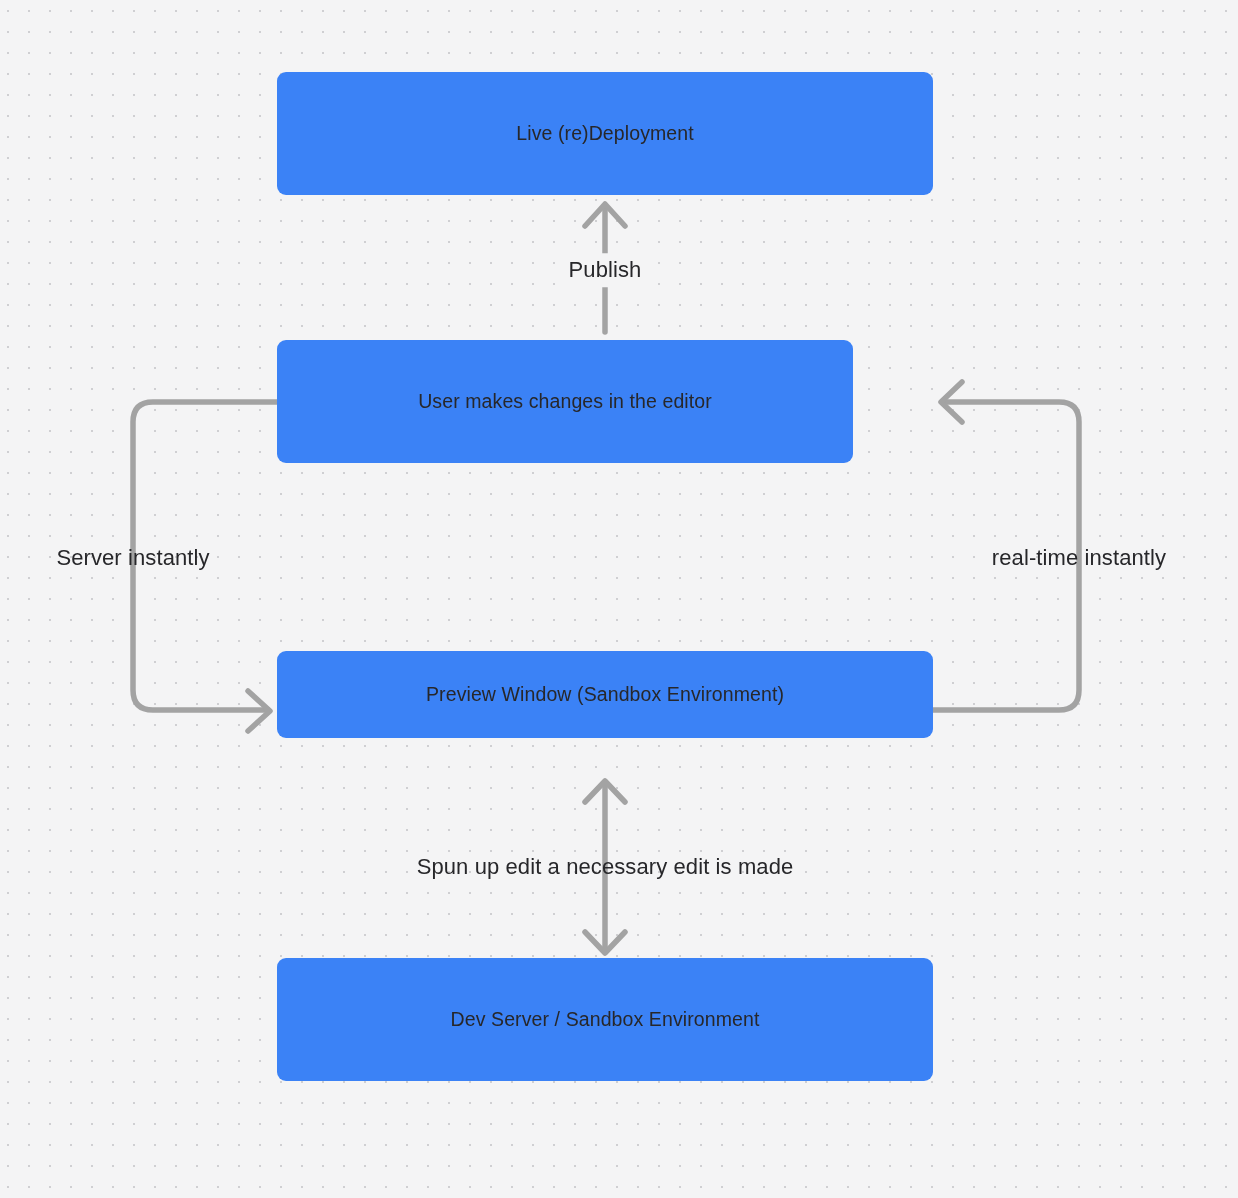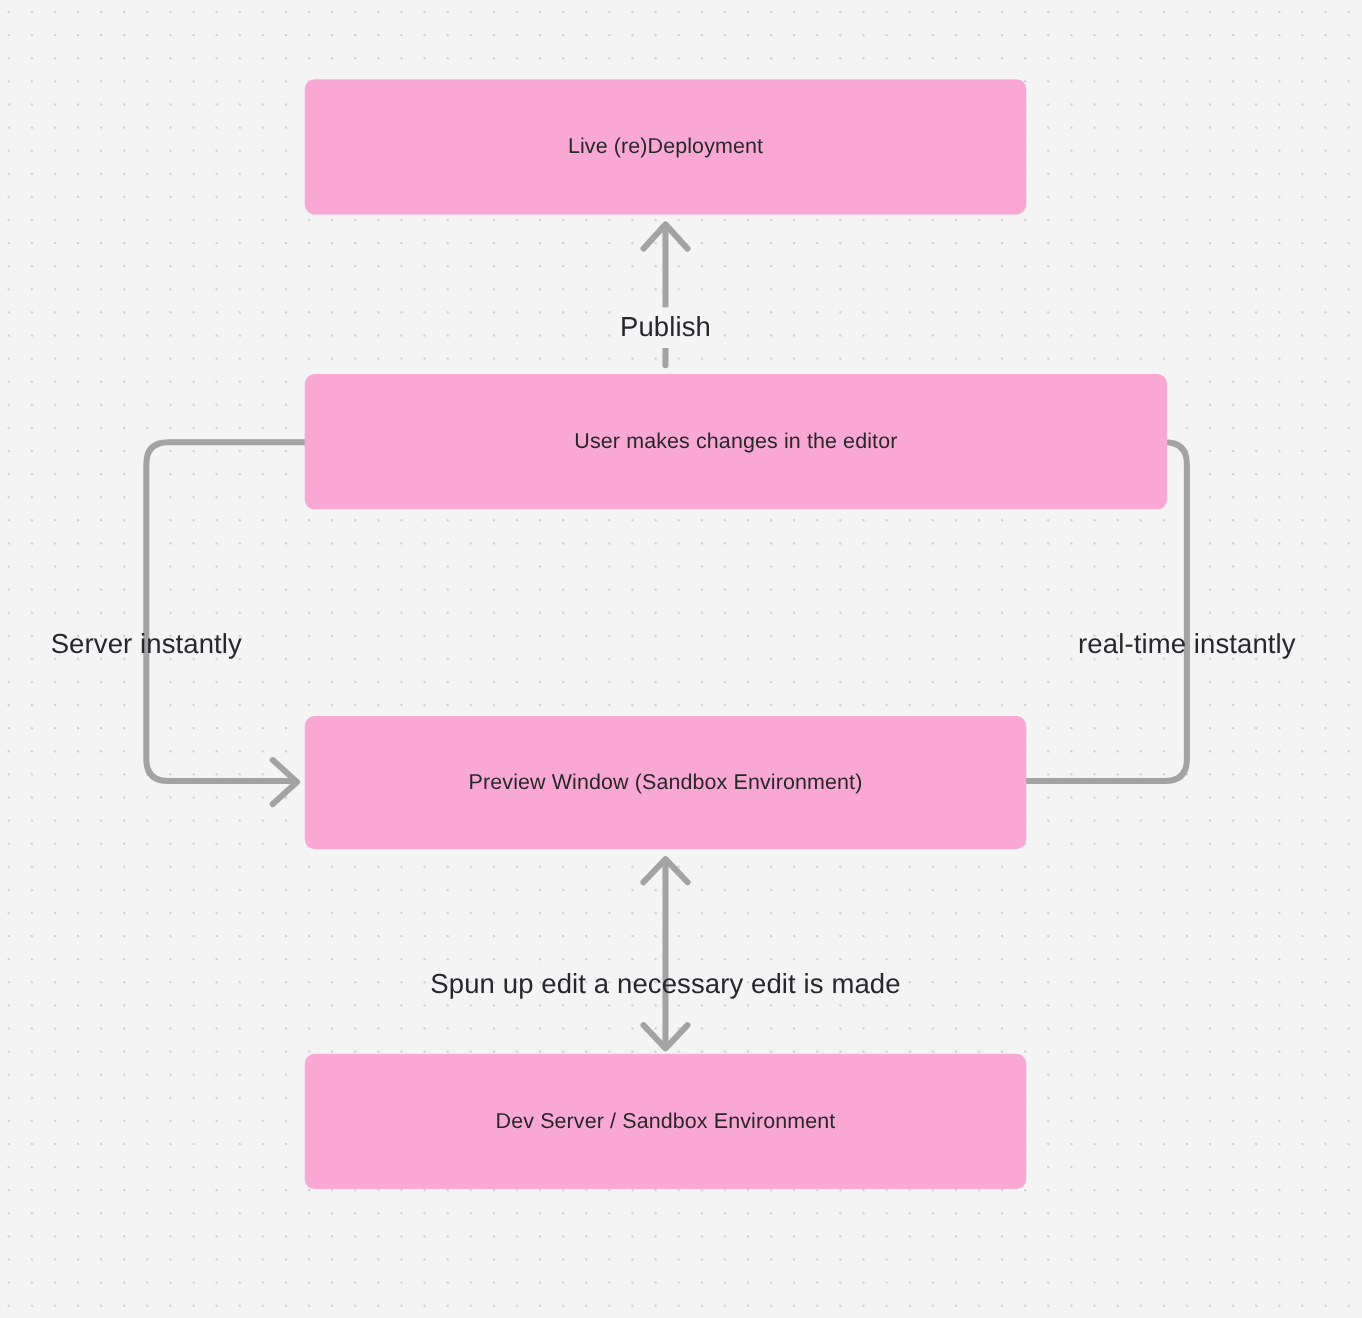--- a/index.html
+++ b/index.html
@@ -29,41 +29,40 @@
     position: absolute;
     left: 0;
     top: 0;
     width: 1238px;
     height: 1198px;
     pointer-events: none;
   }
   .node {
     position: absolute;
     box-sizing: border-box;
-    background: #f9a8d4;
+    background: #3b82f6;
     border-radius: 9px;
     display: flex;
     align-items: center;
     justify-content: center;
     color: #27272a;
     font-size: 19.5px;
     letter-spacing: 0.1px;
     line-height: 1.3;
     text-align: center;
     padding: 6px 18px;
   }
   .edge-label {
     position: absolute;
     color: #27272a;
-    font-size: 25px;
+    font-size: 22px;
     letter-spacing: 0.1px;
     line-height: 1.25;
     white-space: nowrap;
     text-align: right;
-    margin-top: 28px;
   }
   .edge-label.masked {
     background: #f4f4f5;
     padding: 3px 5px;
   }
   .lbl-publish   { left: 605px; top: 270px; transform: translate(-50%, -50%); }
   .lbl-updates   { left: 133px; top: 558px; transform: translate(-50%, -50%); }
   .lbl-feedback  { left: 1079px; top: 558px; transform: translate(-50%, -50%); }
   .lbl-spun      { left: 605px; top: 867px; transform: translate(-50%, -50%); }
 </style>
@@ -93,25 +92,25 @@
     <path d="M 605 952 L 605 782" fill="none" stroke="#a3a3a3" stroke-width="5.5" stroke-linecap="round"></path>
     <path d="M 585 802 L 605 781 L 625 802" fill="none" stroke="#a3a3a3" stroke-width="5.5" stroke-linecap="round" stroke-linejoin="round"></path>
     <path d="M 585 932 L 605 953 L 625 932" fill="none" stroke="#a3a3a3" stroke-width="5.5" stroke-linecap="round" stroke-linejoin="round"></path>
   </g>
 </svg>
 
 <div class="node" style="left:277px; top:72px; width:656px; height:123px;">
   <span>Live (re)Deployment</span>
 </div>
 
-<div class="node" style="left:277px; top:340px; width:784px; height:123px;align-items:center;">
+<div class="node" style="left:277px; top:340px; width:576px; height:123px;align-items:center;">
   <span>User makes changes in the editor</span>
 </div>
 
-<div class="node" style="left:277px; top:651px; width:656px; height:121px;">
+<div class="node" style="left:277px; top:651px; width:656px; height:87px;">
   <span>Preview Window (Sandbox Environment)</span>
 </div>
 
 <div class="node" style="left:277px; top:958px; width:656px; height:123px;align-items:center;">
   <span>Dev Server / Sandbox Environment</span>
 </div>
 
 <div class="edge-label masked lbl-publish">Publish</div>
 
 <div class="edge-label lbl-updates">Server instantly</div>

